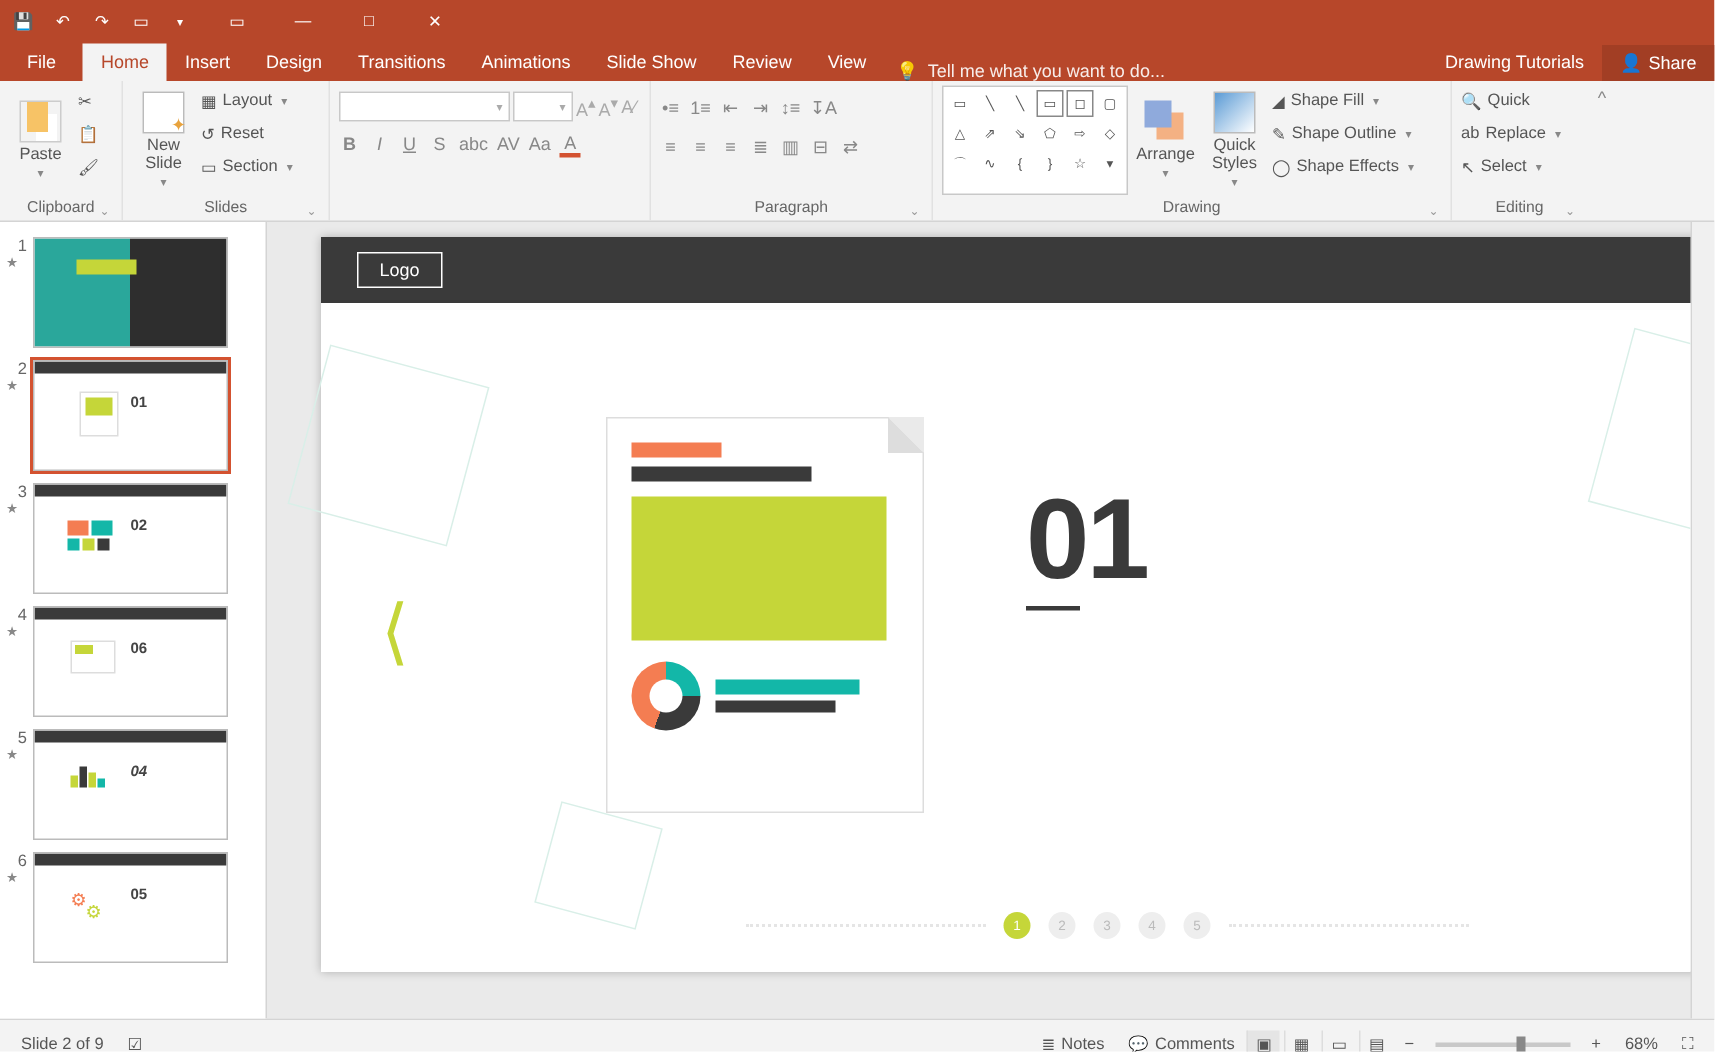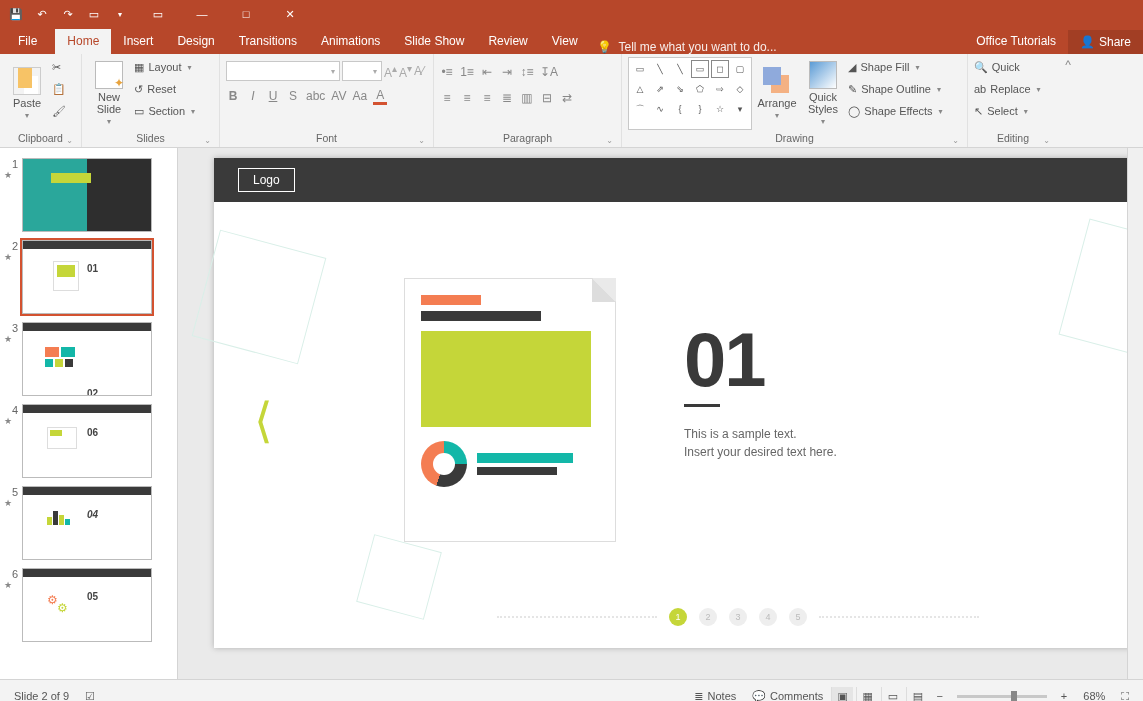--- a/index.html
+++ b/index.html
@@ -114,21 +114,21 @@
   <div class="tab">Transitions</div>
   <div class="tab">Animations</div>
   <div class="tab">Slide Show</div>
   <div class="tab">Review</div>
   <div class="tab">View</div>
   <div class="tell">
     <span>💡</span>
     <span>Tell me what you want to do...</span>
   </div>
   <div class="spacer"></div>
-  <div class="tab">Office Tutorials</div>
+  <div class="tab">Drawing Tutorials</div>
   <div class="share">
     <span>👤</span>
     <span>Share</span>
   </div>
 </div>
 
 <div class="ribbon">
 
   <div class="group" style="width:82px;">
     <div class="group-body">
@@ -193,21 +193,20 @@
         <span><b>B</b></span>
         <span><i>I</i></span>
         <span><u>U</u></span>
         <span>S</span>
         <span>abc</span>
         <span>AV</span>
         <span>Aa</span>
         <span style="border-bottom:3px solid #d35230;">A</span>
       </div>
     </div>
-    <div class="group-label">Font</div>
   </div>
 
   <div class="group" style="width:188px;">
     <div class="group-body" style="flex-direction:column;gap:4px;padding-top:4px;">
       <div class="iconrow">
         <span>•≡</span>
         <span>1≡</span>
         <span>⇤</span>
         <span>⇥</span>
         <span>↕≡</span>
@@ -332,21 +331,21 @@
         <div class="t-bar"></div>
         <div style="position:absolute;left:22px;top:24px;display:flex;gap:2px;">
             <span style="width:14px;height:10px;background:#f47d52;"></span>
             <span style="width:14px;height:10px;background:#13b7a8;"></span>
           </div>
         <div style="position:absolute;left:22px;top:36px;display:flex;gap:2px;">
             <span style="width:8px;height:8px;background:#13b7a8;"></span>
             <span style="width:8px;height:8px;background:#c5d639;"></span>
             <span style="width:8px;height:8px;background:#3a3a3a;"></span>
           </div>
-        <div style="position:absolute;left:64px;top:22px;font-size:10px;font-weight:800;margin-top:43px;">02</div>
+        <div style="position:absolute;left:64px;top:22px;font-size:10px;font-weight:800;">02</div>
       </div>
       </div>
     <div class="thumb-row">
         <div>
           <div class="thumb-num">4</div>
           <div class="thumb-star">★</div>
         </div>
       <div class="thumb">
         <div class="t-bar"></div>
         <div style="position:absolute;left:24px;top:22px;width:30px;height:22px;border:1px solid #ddd;background:linear-gradient(#c5d639,#c5d639) 2px 2px/12px 6px no-repeat;"></div>
@@ -408,24 +407,20 @@
             <div>
               <div style="width:96px;height:10px;background:#13b7a8;"></div>
               <div style="width:80px;height:8px;background:#3a3a3a;margin-top:4px;"></div>
             </div>
           </div>
         </div>
 
         <div class="text-block">
           <div class="big-num">01</div>
           <div class="plan-underline"></div>
-          <div class="plan-text">
-            <div>This is a sample text.</div>
-            <div>Insert your desired text here.</div>
-          </div>
         </div>
 
         <div class="pager">
           <div class="pager-line"></div>
           <div class="pager-dot active">1</div>
           <div class="pager-dot">2</div>
           <div class="pager-dot">3</div>
           <div class="pager-dot">4</div>
           <div class="pager-dot">5</div>
           <div class="pager-line"></div>

